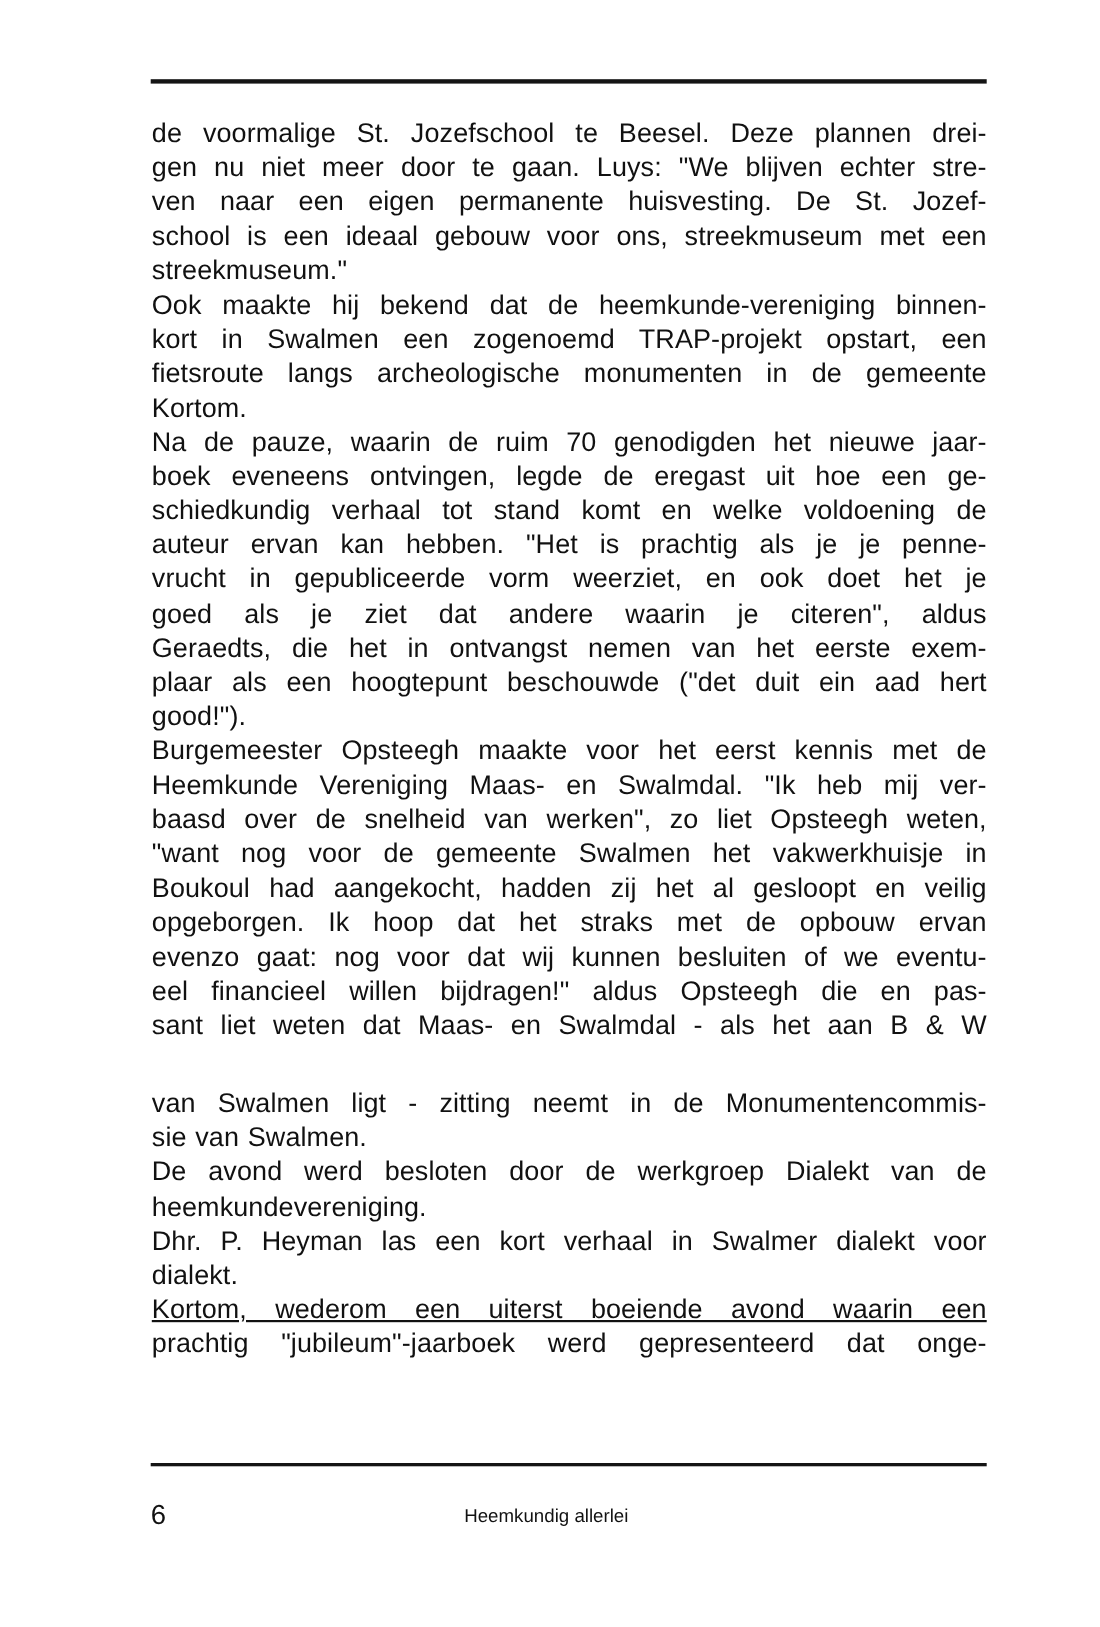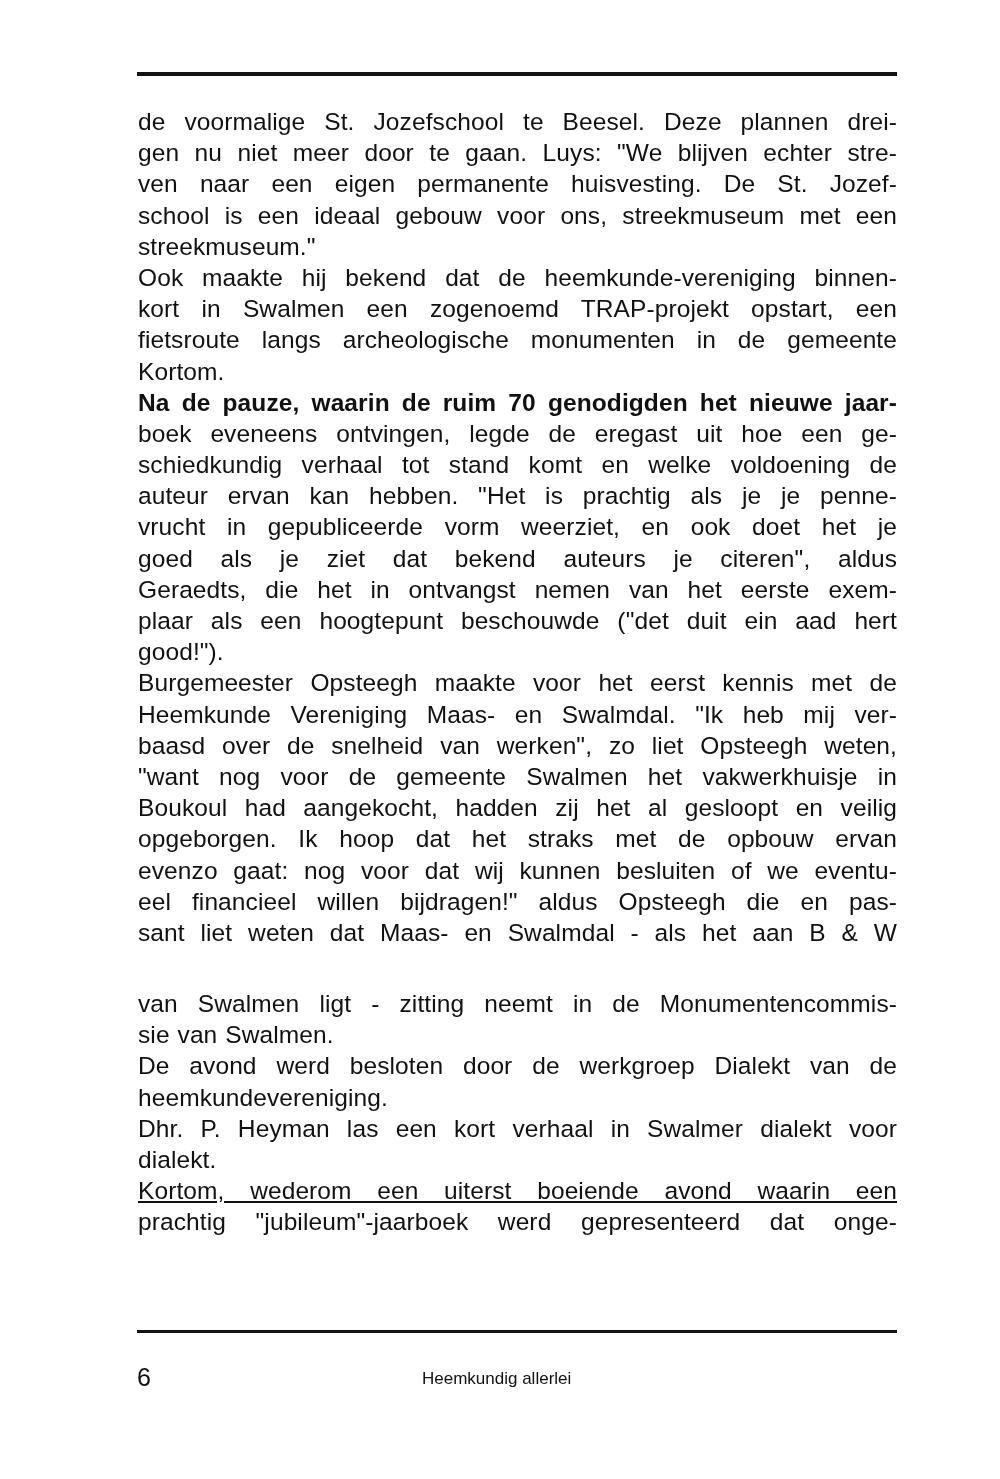--- a/index.html
+++ b/index.html
@@ -83,26 +83,26 @@
   </div>
 
   <div>
     <span class="line" style="white-space: normal;">Ook maakte hij bekend dat de heemkunde-vereniging binnen-</span>
     <span class="line" style="white-space: normal;">kort in Swalmen een zogenoemd TRAP-projekt opstart, een</span>
     <span class="line" style="white-space: normal;">fietsroute langs archeologische monumenten in de gemeente</span>
     <span class="line last" style="white-space: normal;">Kortom.</span>
   </div>
 
   <div>
-    <span class="line" style="white-space: normal; font-weight: bold;">Na de pauze, waarin de ruim 70 genodigden het nieuwe jaar-</span>
+    <span class="line" style="white-space: normal;">Na de pauze, waarin de ruim 70 genodigden het nieuwe jaar-</span>
     <span class="line" style="white-space: normal;">boek eveneens ontvingen, legde de eregast uit hoe een ge-</span>
     <span class="line" style="white-space: normal;">schiedkundig verhaal tot stand komt en welke voldoening de</span>
     <span class="line" style="white-space: normal;">auteur ervan kan hebben. "Het is prachtig als je je penne-</span>
     <span class="line" style="white-space: normal;">vrucht in gepubliceerde vorm weerziet, en ook doet het je</span>
-    <span class="line" style="white-space: normal;">goed als je ziet dat bekend auteurs je citeren", aldus</span>
+    <span class="line" style="white-space: normal;">goed als je ziet dat andere waarin je citeren", aldus</span>
     <span class="line" style="white-space: normal;">Geraedts, die het in ontvangst nemen van het eerste exem-</span>
     <span class="line" style="white-space: normal;">plaar als een hoogtepunt beschouwde ("det duit ein aad hert</span>
     <span class="line last" style="white-space: normal;">good!").</span>
   </div>
 
   <div>
     <span class="line" style="white-space: normal;">Burgemeester Opsteegh maakte voor het eerst kennis met de</span>
     <span class="line" style="white-space: normal;">Heemkunde Vereniging Maas- en Swalmdal. "Ik heb mij ver-</span>
     <span class="line" style="white-space: normal;">baasd over de snelheid van werken", zo liet Opsteegh weten,</span>
     <span class="line" style="white-space: normal;">"want nog voor de gemeente Swalmen het vakwerkhuisje in</span>

